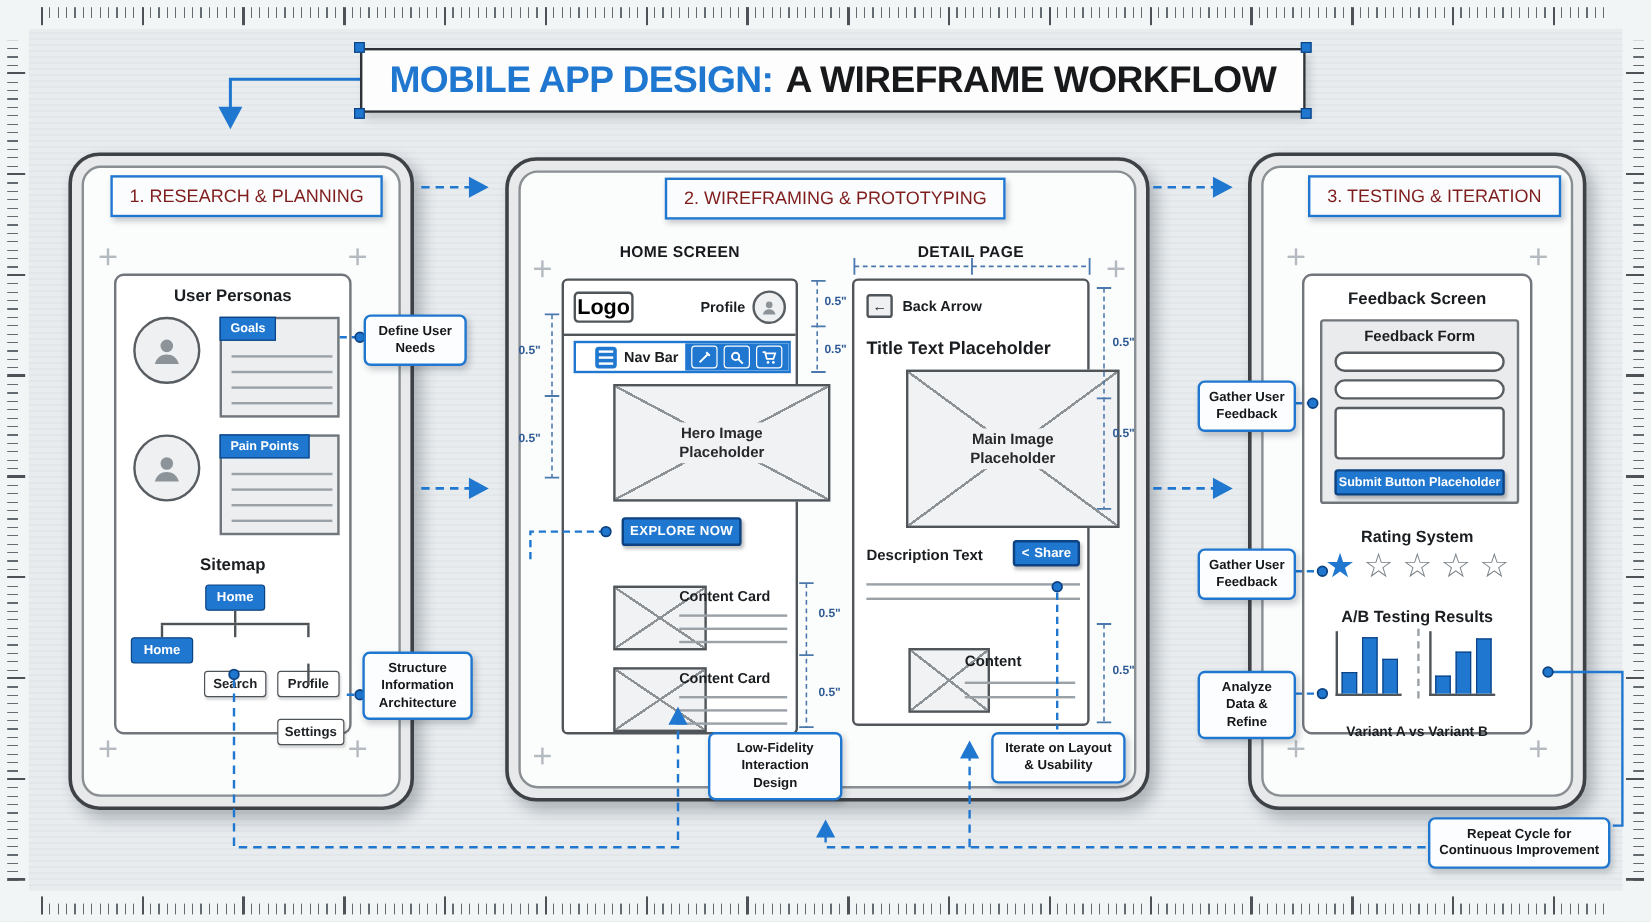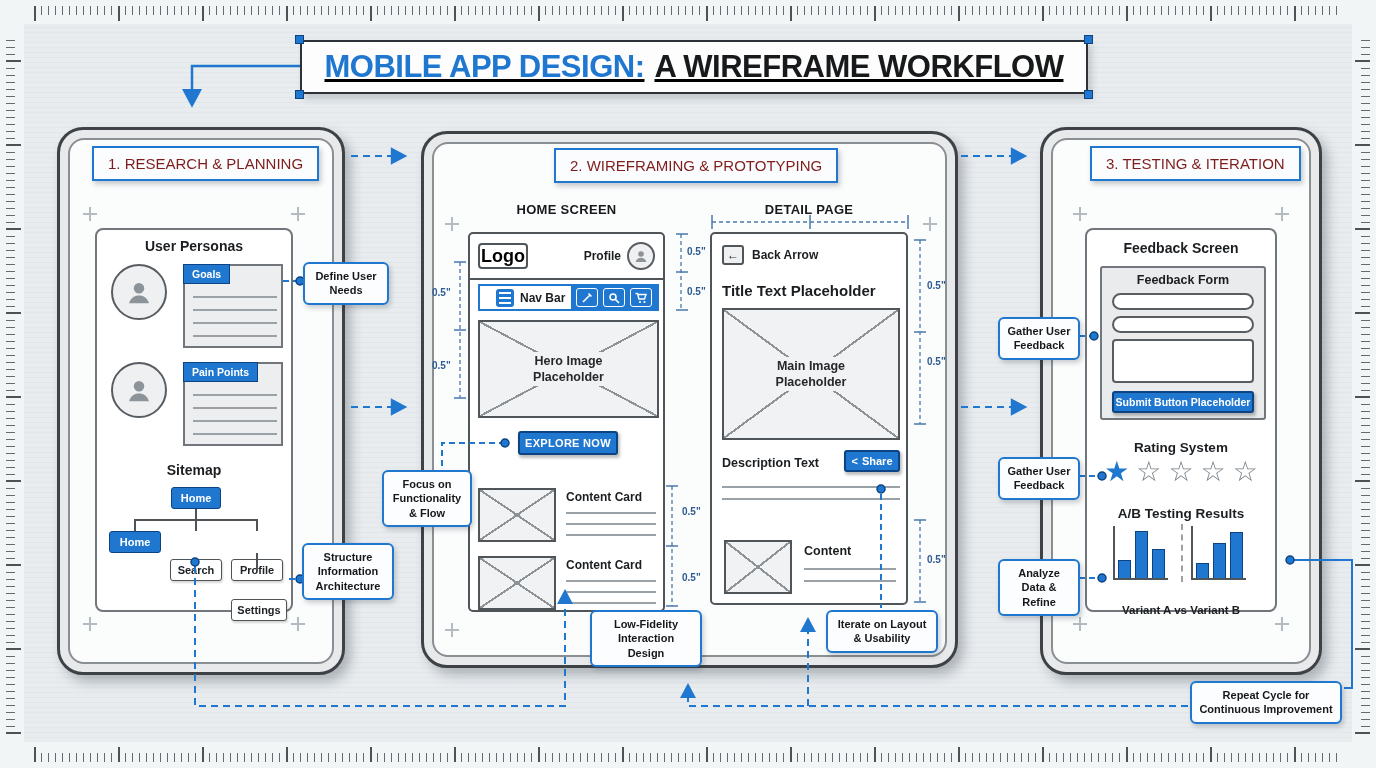--- a/index.html
+++ b/index.html
@@ -15,21 +15,21 @@
   .ruler-left{left:0;top:0;width:24px;height:100%;}
   .ruler-right{right:0;top:0;width:24px;height:100%;}
   .tk{position:absolute;}
   .tk-h-min{left:34px;right:34px;height:9px;background-image:repeating-linear-gradient(90deg,#646b70 0 1px,transparent 1px 7px);}
   .tk-h-maj{left:34px;right:34px;height:15px;background-image:repeating-linear-gradient(90deg,#4c5256 0 2px,transparent 2px 84px);}
   .tk-v-min{top:34px;bottom:34px;width:9px;background-image:repeating-linear-gradient(0deg,#646b70 0 1px,transparent 1px 7px);}
   .tk-v-maj{top:34px;bottom:34px;width:15px;background-image:repeating-linear-gradient(0deg,#4c5256 0 2px,transparent 2px 84px);}
 
   
   .title-box{position:absolute;left:300px;top:40px;width:788px;height:54px;background:#fdfdfe;border:2px solid #2c3237;
-    box-shadow:4px 5px 7px rgba(30,40,50,.18);display:flex;align-items:center;justify-content:center;z-index:7;text-decoration:underline;}
+    box-shadow:4px 5px 7px rgba(30,40,50,.18);display:flex;align-items:center;justify-content:center;z-index:7;}
   .title-box .t-accent{color:#1f77d0;font-weight:800;font-size:31px;letter-spacing:-0.5px;margin-right:10px;}
   .title-box .t-rest{color:#17191b;font-weight:800;font-size:31px;letter-spacing:-0.5px;}
   .handle{position:absolute;width:9px;height:9px;background:#1f77d0;border:1px solid #0d4382;z-index:8;}
 
   
   .phone{position:absolute;background:#e7e9ea;border:3px solid #3e4246;border-radius:26px;box-shadow:6px 7px 12px rgba(40,50,60,.30);z-index:1;}
   .screen{position:absolute;left:8px;top:8px;right:8px;bottom:8px;background:#fbfcfc;border:2px solid #8a8f93;border-radius:16px;}
   .card{position:absolute;background:#fff;border:2px solid #70767b;border-radius:8px;}
   .h-title{position:absolute;left:0;width:100%;text-align:center;font-weight:700;color:#1b1e21;}
 
@@ -39,21 +39,21 @@
   .callout{position:absolute;background:#fcfdfe;border:2px solid #1f77d0;border-radius:6px;box-shadow:2px 3px 5px rgba(30,40,50,.22);
     padding:5px 7px;font-size:11px;font-weight:700;line-height:1.3;text-align:center;color:#15181a;z-index:7;}
 
   .mlabel{position:absolute;font-size:10px;font-weight:700;color:#2f5b93;z-index:6;}
   .wsl{position:absolute;text-align:center;font-weight:700;font-size:13px;letter-spacing:.3px;color:#17191c;z-index:3;}
 
   
   .wfbox{position:absolute;background:#fff;border:2px solid #50555a;border-radius:5px;}
   .ximg{position:absolute;background:#f1f2f3;border:2px solid #50555a;display:flex;align-items:center;justify-content:center;
     background-image:linear-gradient(to top right,transparent calc(50% - 1px),#8d9296 calc(50% - 1px),#8d9296 calc(50% + 1px),transparent calc(50% + 1px)),
-                     linear-gradient(to bottom right,transparent calc(50% - 1px),#8d9296 calc(50% - 1px),#8d9296 calc(50% + 1px),transparent calc(50% + 1px));}
+                     linear-gradient(to bottom right,transparent calc(50% - 1px),#8d9296 calc(50% - 1px),#8d9296 calc(50% + 1px),transparent calc(50% + 1px));margin-left:33px;}
   .ph-label{font-weight:700;font-size:12.5px;text-align:center;color:#26292c;background:#f1f2f3;padding:1px 5px;line-height:1.3;max-width:100px;}
   .btn-blue{background:#1f77d0;color:#fff;border:2px solid #0d4382;font-weight:700;display:flex;align-items:center;justify-content:center;
     box-shadow:1.5px 2.5px 3px rgba(0,0,0,.25);border-radius:3px;position:absolute;}
   .tline{position:absolute;height:2px;background:#9aa1a7;}
   .avatar{position:absolute;border-radius:50%;background:#eef0f2;border:2px solid #585d62;display:flex;align-items:center;justify-content:center;}
   .pcard{position:absolute;background:#eceef0;border:2px solid #70767b;}
   .ptag{position:absolute;left:-2px;top:-2px;background:#1f77d0;color:#fff;font-size:10.5px;font-weight:700;padding:3px 8px;border:1px solid #0d4382;white-space:nowrap;}
   .node{position:absolute;height:22px;display:flex;align-items:center;justify-content:center;font-size:11px;font-weight:700;border-radius:3px;}
   .node-blue{background:#1f77d0;color:#fff;border:1.5px solid #0d4382;}
   .node-white{background:#fff;color:#202326;border:1.5px solid #4e5357;box-shadow:1px 2px 2px rgba(0,0,0,.15);margin-top:28px;}
@@ -358,21 +358,20 @@
       <circle cx="1290" cy="560" r="4"></circle>
     </g>
   </svg>
 
   <div class="phase-label" style="left:92px;top:146px;">1. RESEARCH &amp; PLANNING</div>
   <div class="phase-label" style="left:554px;top:148px;">2. WIREFRAMING &amp; PROTOTYPING</div>
   <div class="phase-label" style="left:1090px;top:146px;">3. TESTING &amp; ITERATION</div>
 
   <div class="callout" style="left:303px;top:262px;width:86px;">Define User Needs</div>
   <div class="callout" style="left:302px;top:543px;width:92px;">Structure Information Architecture</div>
-  <div class="callout" style="left:382px;top:470px;width:90px;">Focus on Functionality &amp; Flow</div>
   <div class="callout" style="left:590px;top:610px;width:112px;">Low-Fidelity Interaction Design</div>
   <div class="callout" style="left:826px;top:610px;width:112px;">Iterate on Layout &amp; Usability</div>
   <div class="callout" style="left:998px;top:317px;width:82px;">Gather User Feedback</div>
   <div class="callout" style="left:998px;top:457px;width:82px;">Gather User Feedback</div>
   <div class="callout" style="left:998px;top:559px;width:82px;">Analyze Data &amp; Refine</div>
   <div class="callout" style="left:1190px;top:681px;width:152px;">Repeat Cycle for Continuous Improvement</div>
 
 </div>
 
 </body></html>

